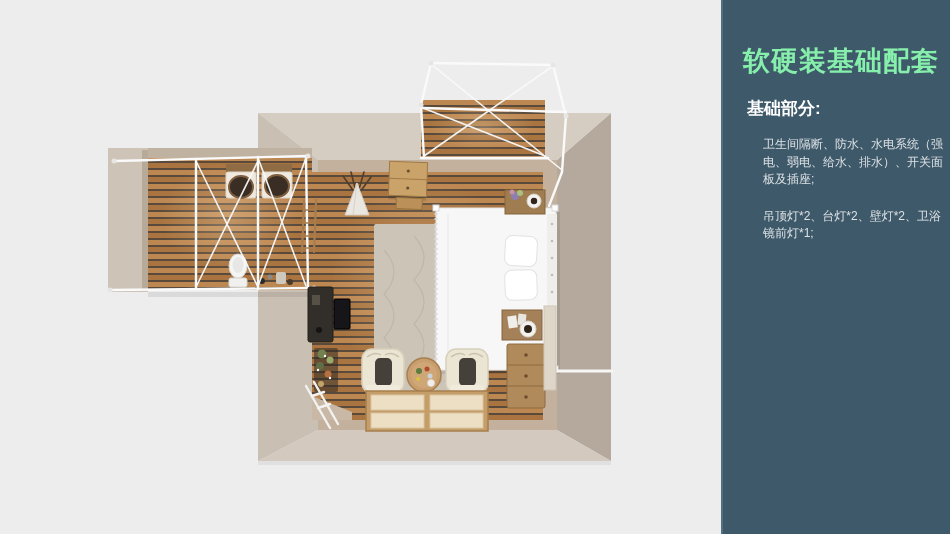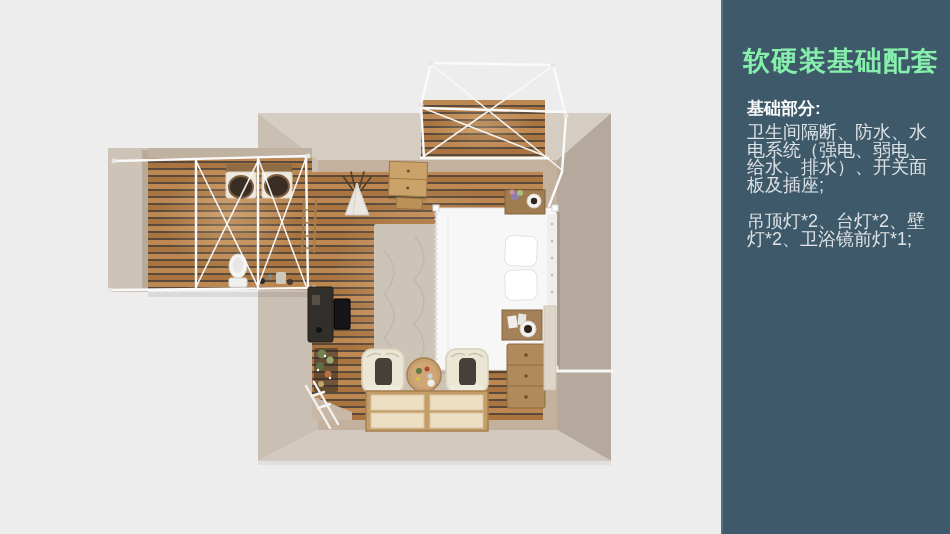--- a/index.html
+++ b/index.html
@@ -19,21 +19,21 @@
   }
   .sidebar .title{
     font-size:27px;font-weight:bold;letter-spacing:1px;
     line-height:30px;margin:0 0 22px -4px;color:#86efac;white-space:nowrap;
   }
   .section{margin:0 0 19px 0;}
   .section .head{
     font-size:17px;font-weight:bold;line-height:22px;margin:0 0 4px 0;color:#ffffff;
   }
   .section .body{
-    font-size:18px;line-height:17.5px;color:#dde2e6;margin:0;width:188px;
+    font-size:12px;line-height:17.5px;color:#dde2e6;margin:16px;width:188px;
     word-break:break-all;
   }
 </style>
 </head>
 <body>
 
 <div class="stage">
 
   <div class="plan-area">
     <svg width="721" height="534" viewBox="0 0 721 534">

